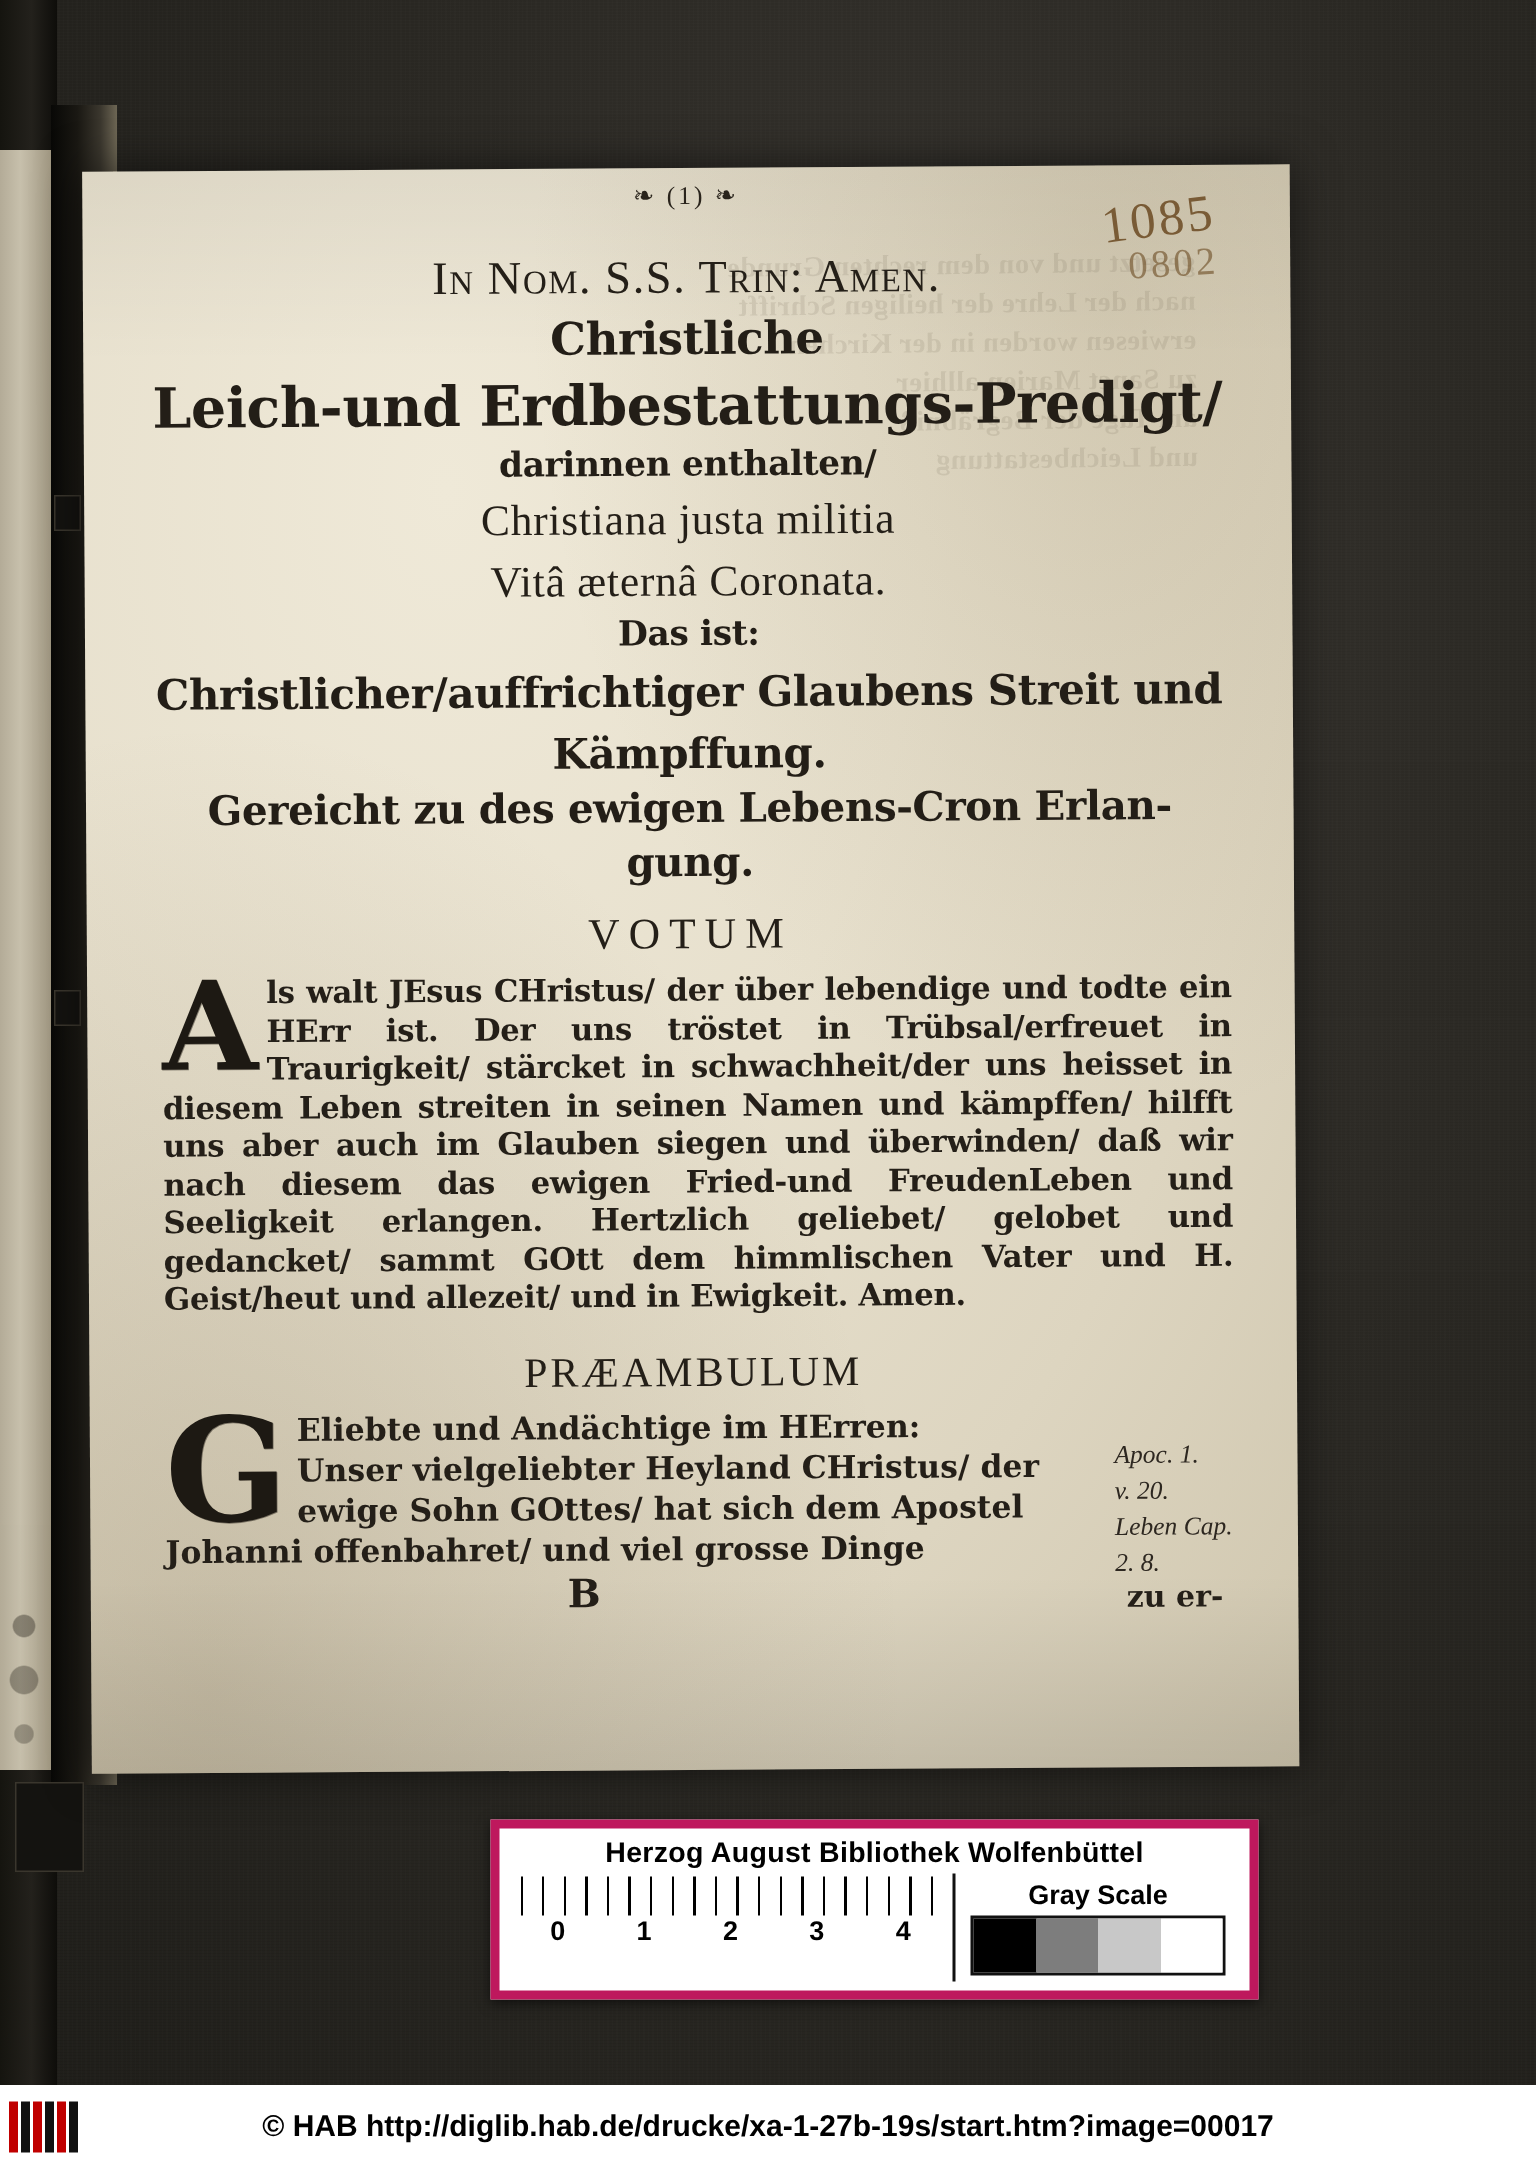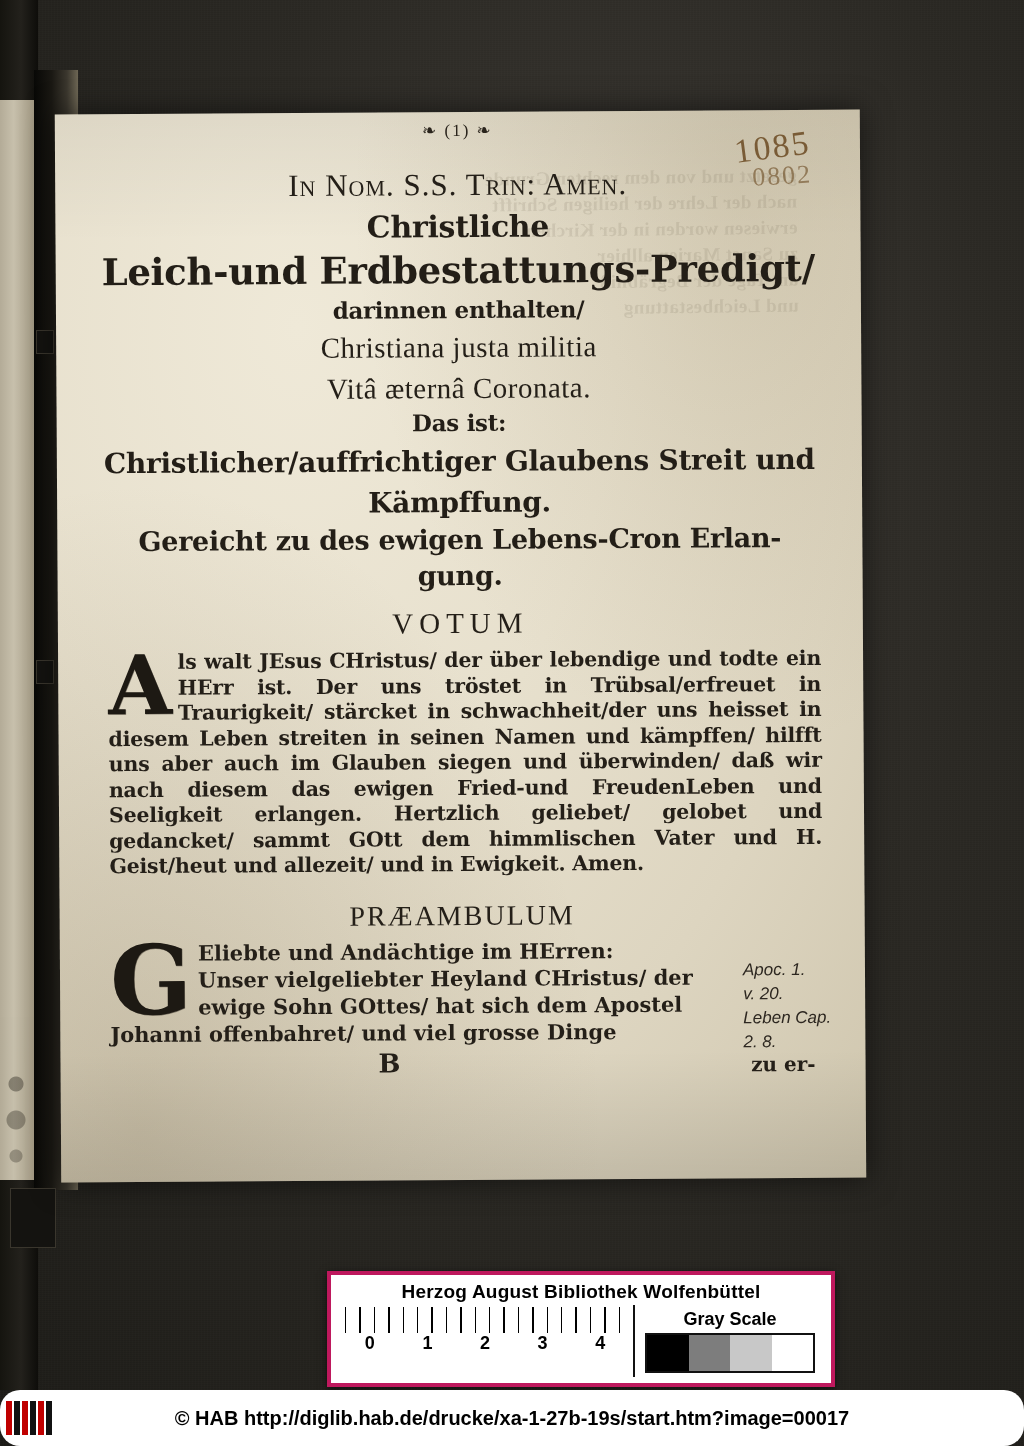--- a/index.html
+++ b/index.html
@@ -193,21 +193,21 @@
     font-weight: 700;
     font-size: 21px;
     line-height: 27px;
     color: #241f18;
   }
   .marginalia {
     position: absolute;
     right: 18px;
     top: 848px;
     width: 104px;
-    font-family: Liberation Sans, sans-serif;
+    font-family: Liberation Serif, serif;
     font-style: italic;
     font-size: 17px;
     line-height: 24px;
     color: #2d2720;
   }
   .signature-row {
     margin: 2px 50px 0 50px;
     display: flex;
     justify-content: space-between;
     align-items: flex-end;
@@ -236,24 +236,24 @@
     font-size: 26px;
     margin-top: -4px;
     margin-left: 14px;
     transform: rotate(4deg);
     opacity: .7;
   }
 
   
   .colorcard {
     position: absolute;
-    left: 327px; top: 1271px;
+    left: 327px; top: 1213px;
     width: 500px; height: 108px;
     background: #fff;
-    border: 4px solid #be185d;
+    border: 6px solid #be185d;
     box-shadow: 0 2px 8px rgba(0,0,0,.6);
   }
   .colorcard-title {
     text-align: center;
     font-family: "Liberation Sans", sans-serif;
     font-weight: 700;
     font-size: 19px;
     color: #000;
     padding: 6px 0 2px;
     letter-spacing: .2px;
@@ -311,21 +311,20 @@
   .gray-patches div { flex: 1 1 0; }
 
   
   .footerbar {
     position: absolute;
     left: 0; bottom: 0;
     width: 1024px; height: 56px;
     background: #fff;
     display: flex;
     align-items: center;
-    border-radius: 20px;
   }
   .footer-swatches {
     width: 50px; height: 34px;
     margin-left: 6px;
     display: flex;
     gap: 2px;
   }
   .footer-swatches i {
     display: block;
     width: 6px; height: 34px;

